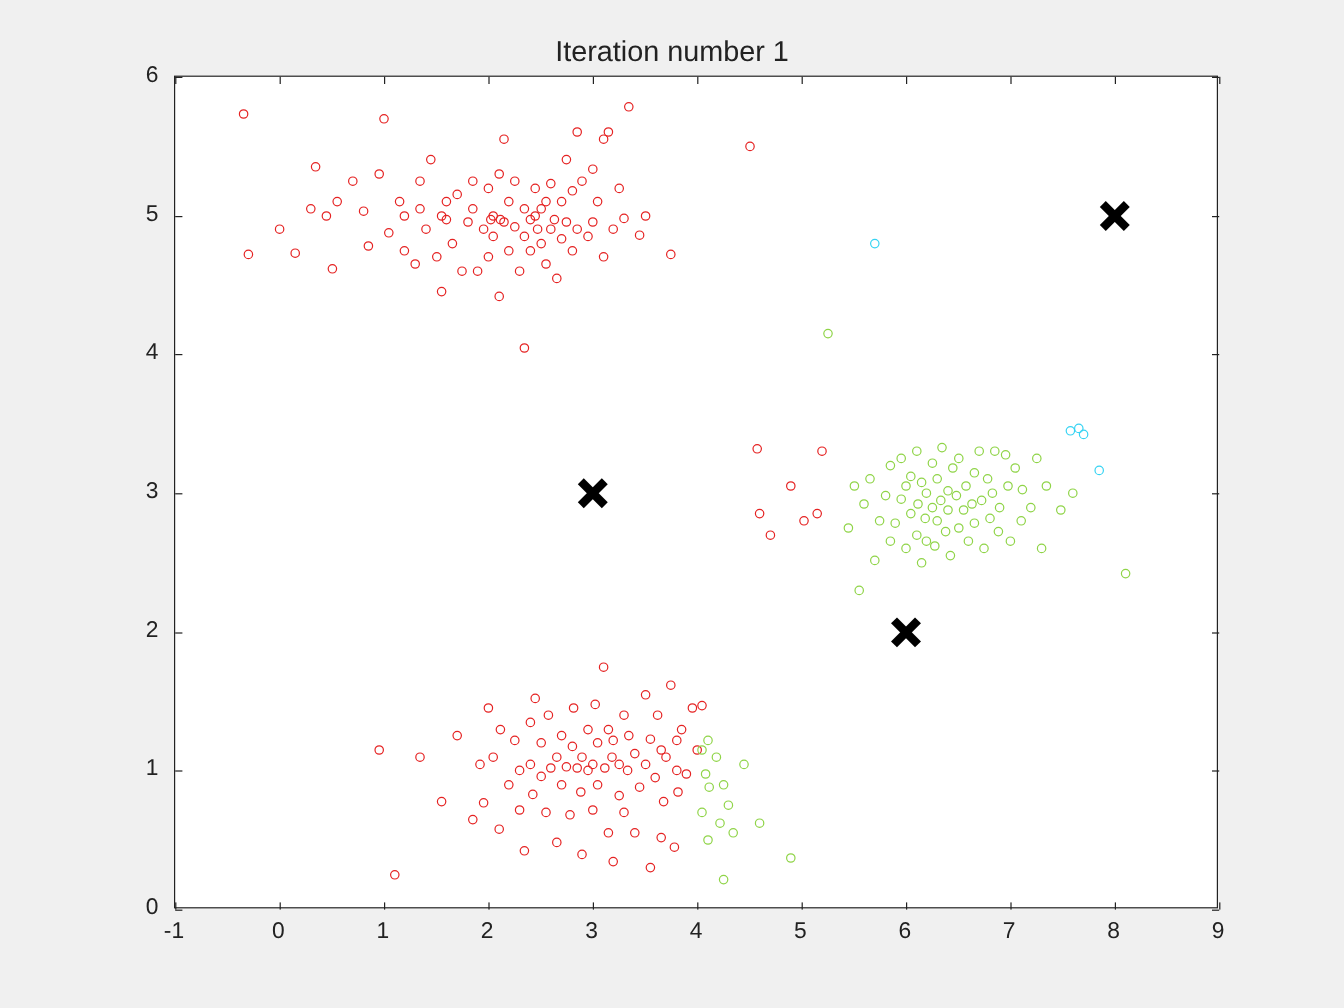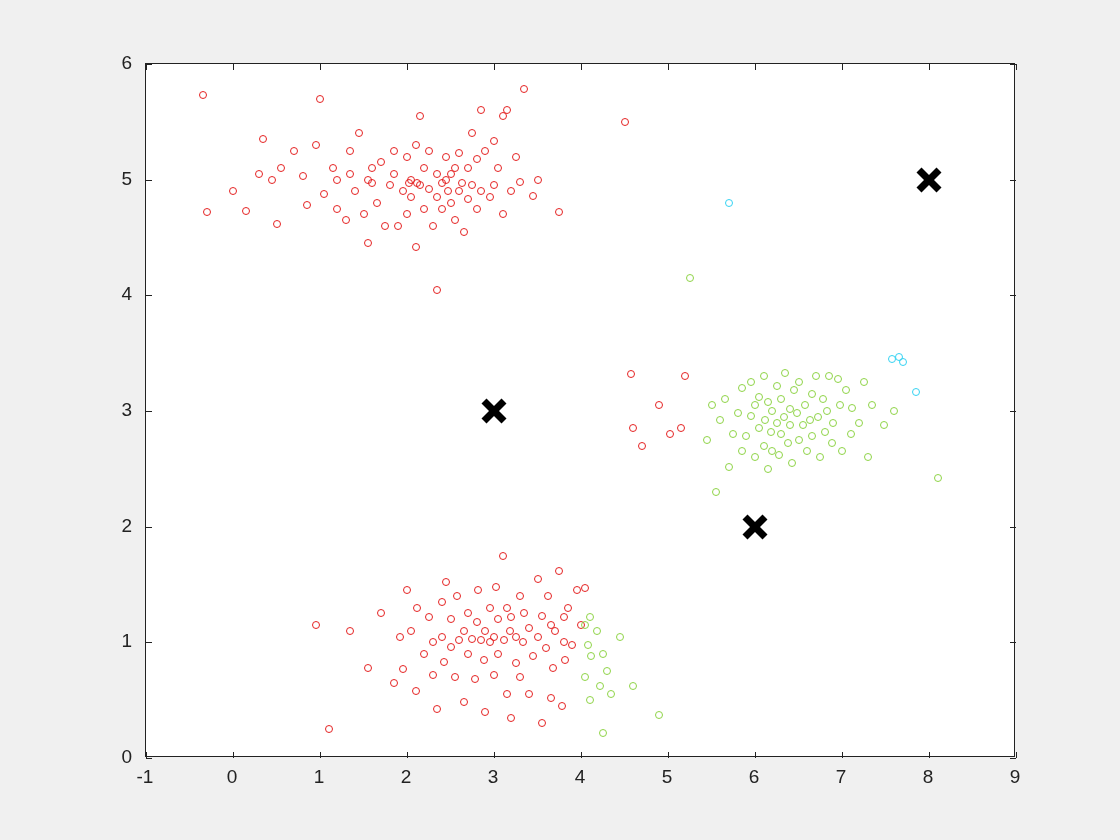--- a/index.html
+++ b/index.html
@@ -67,20 +67,21 @@
   .centroid-svg {
     width: 28px;
     height: 28px;
     display: block;
   }
 </style>
 </head>
 <body>
 
 <div class="figure">
+  <div class="title" style="top: 30px;">Iteration number 1</div>
   <div class="axes" id="axes" style="left: 145px; top: 63px; width: 870px; height: 694px;">
       <div class="tick-line" style="left: 0px; top: 688px; width: 1px; height: 6px;"></div>
       <div class="tick-line" style="left: 0px; top: 0px; width: 1px; height: 6px;"></div>
       <div class="tick-line" style="left: 87px; top: 688px; width: 1px; height: 6px;"></div>
       <div class="tick-line" style="left: 87px; top: 0px; width: 1px; height: 6px;"></div>
       <div class="tick-line" style="left: 174px; top: 688px; width: 1px; height: 6px;"></div>
       <div class="tick-line" style="left: 174px; top: 0px; width: 1px; height: 6px;"></div>
       <div class="tick-line" style="left: 261px; top: 688px; width: 1px; height: 6px;"></div>
       <div class="tick-line" style="left: 261px; top: 0px; width: 1px; height: 6px;"></div>
       <div class="tick-line" style="left: 348px; top: 688px; width: 1px; height: 6px;"></div>

